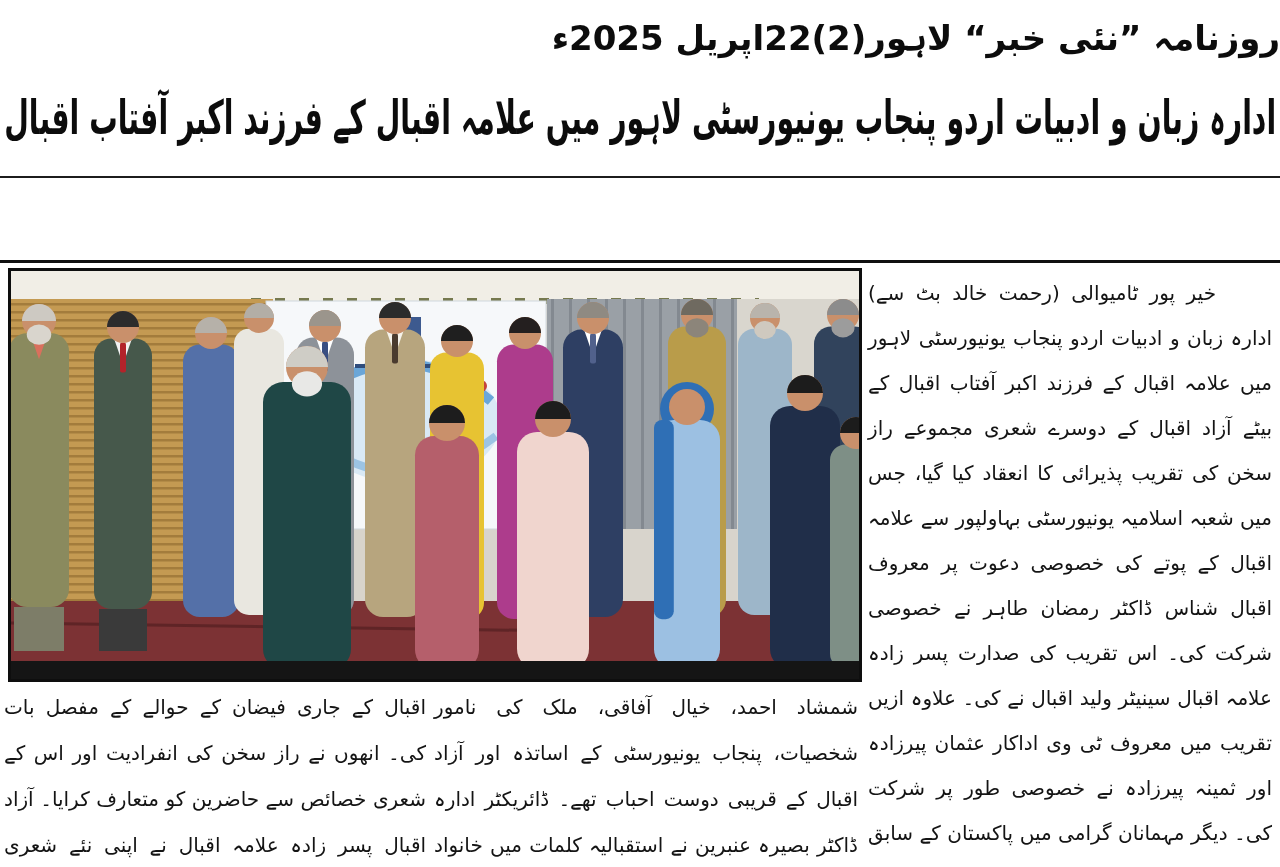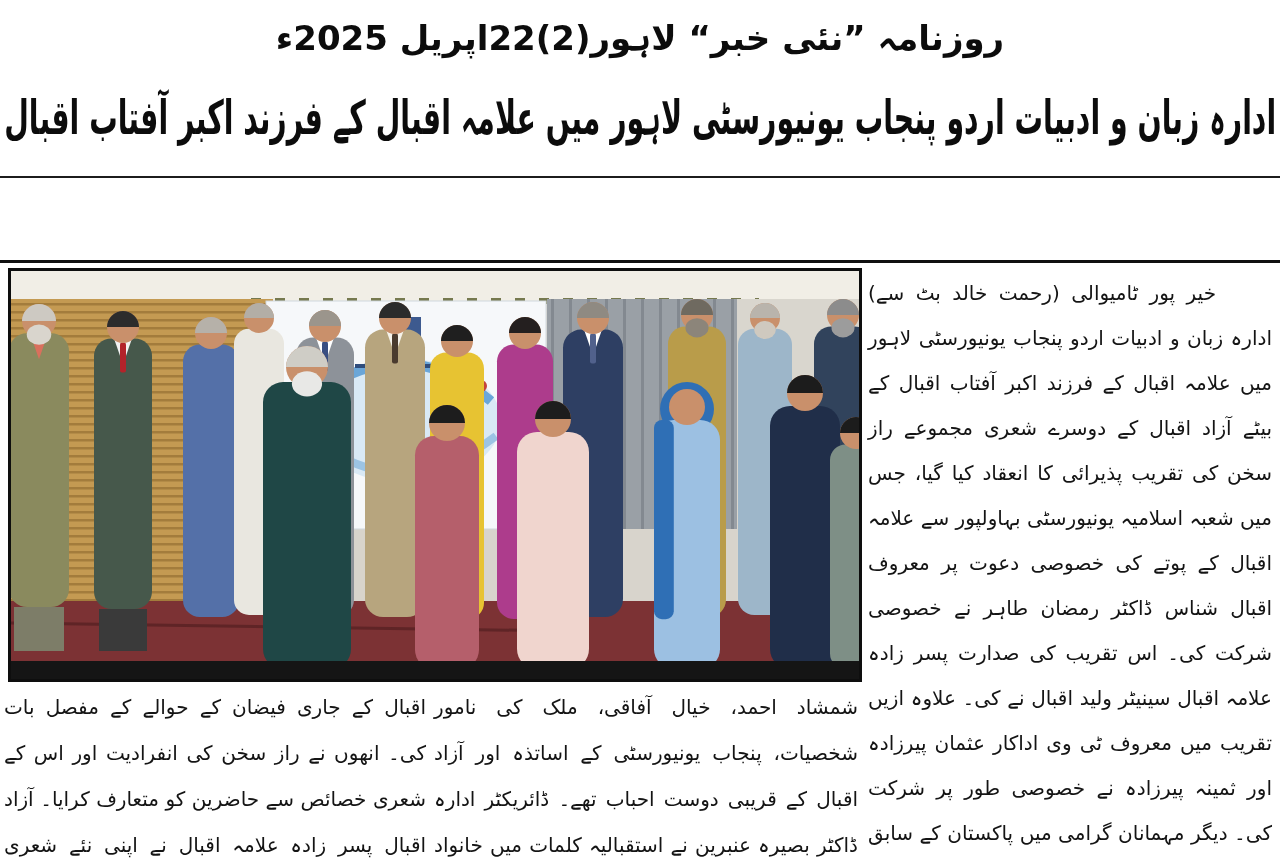--- a/index.html
+++ b/index.html
@@ -2,21 +2,21 @@
 <html lang="ur"><head>
 <meta charset="utf-8">
 <style>
   html,body{margin:0;padding:0;background:#ffffff;}
   .page{
     position:relative;width:1280px;height:867px;margin:0 auto;
     background:#ffffff;overflow:hidden;direction:rtl;
     font-family:"DejaVu Sans","DejaVu Serif",sans-serif;color:#0c0c0c;
   }
   .dateline{
-    position:absolute;top:18px;left:0;right:0;text-align:center;
+    position:absolute;top:18px;left:0;right:0;
     font-size:34px;font-weight:bold;letter-spacing:0;white-space:nowrap;
   }
   .hl{position:absolute;left:4px;right:4px;font-weight:bold;white-space:nowrap;text-align:right;}
   .hl .inner{display:inline-block;white-space:nowrap;transform-origin:right center;}
   .hl1{top:90px;font-size:47px;}
   .hl2{top:182px;font-size:47px;}
   .rule{position:absolute;left:0;right:0;}
   .rule-thin{top:176px;border-top:2px solid #1c1c1c;}
   .rule-thick{top:260px;border-top:3px solid #101010;}
   .photo{

